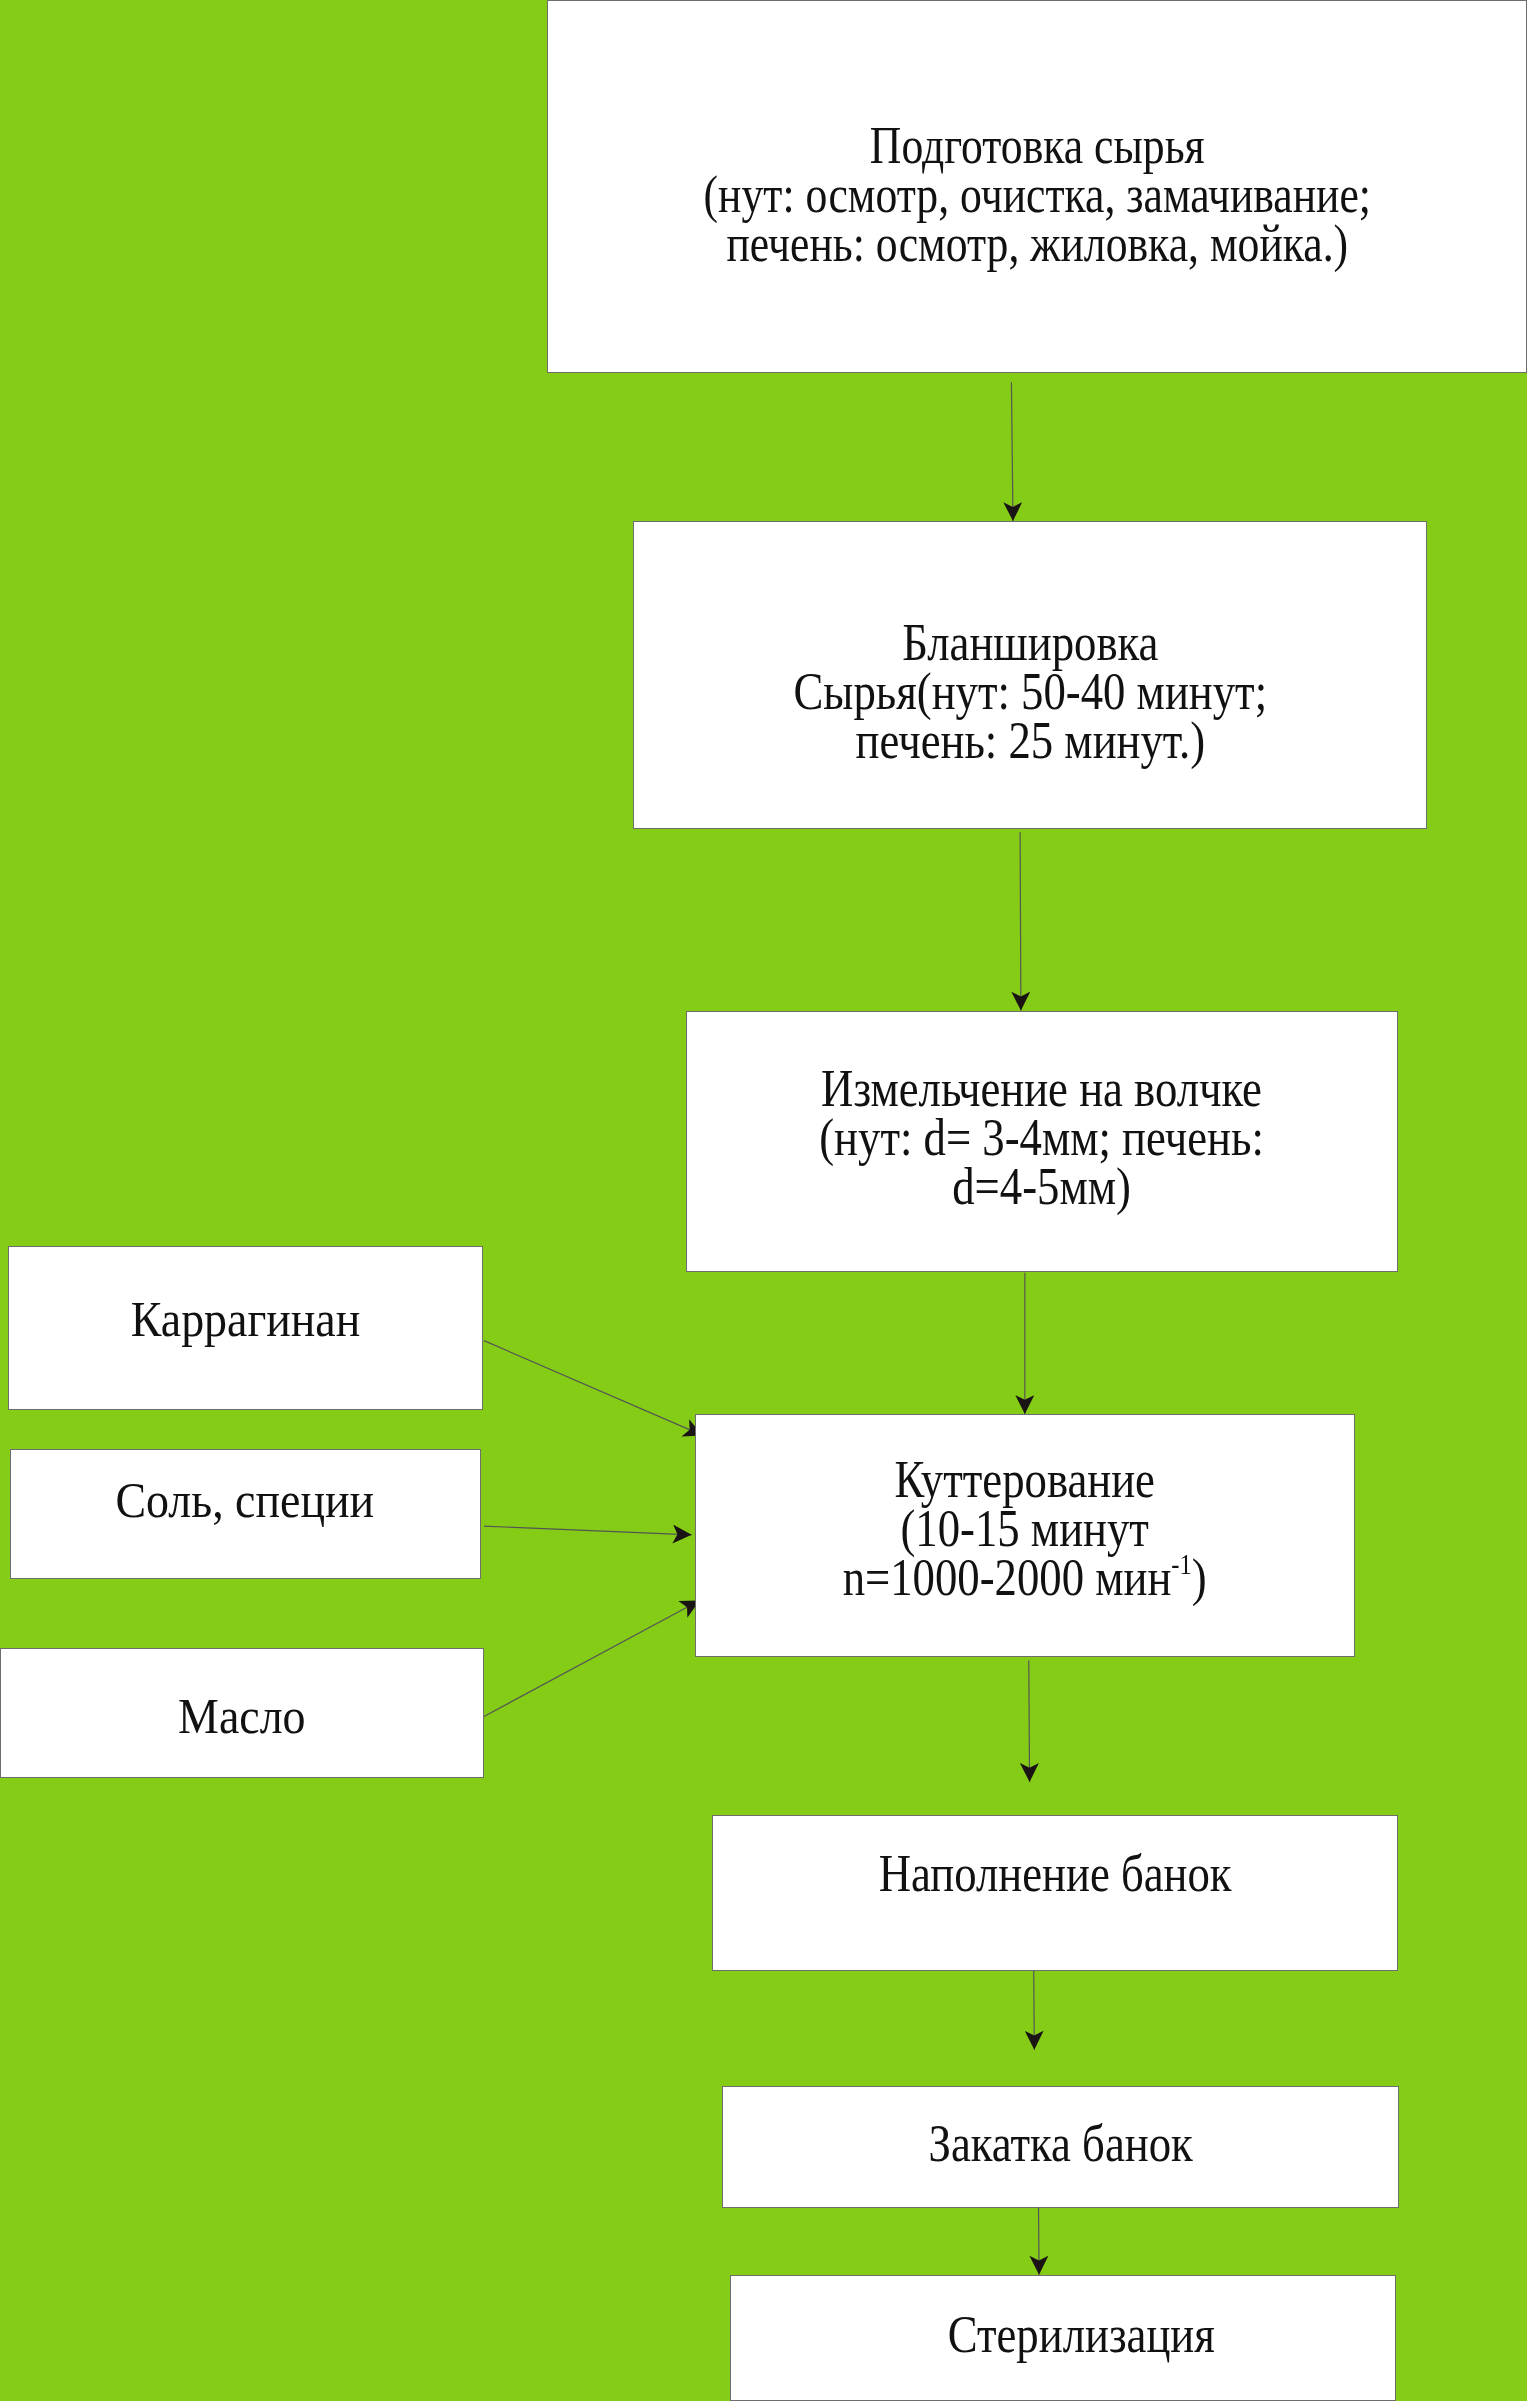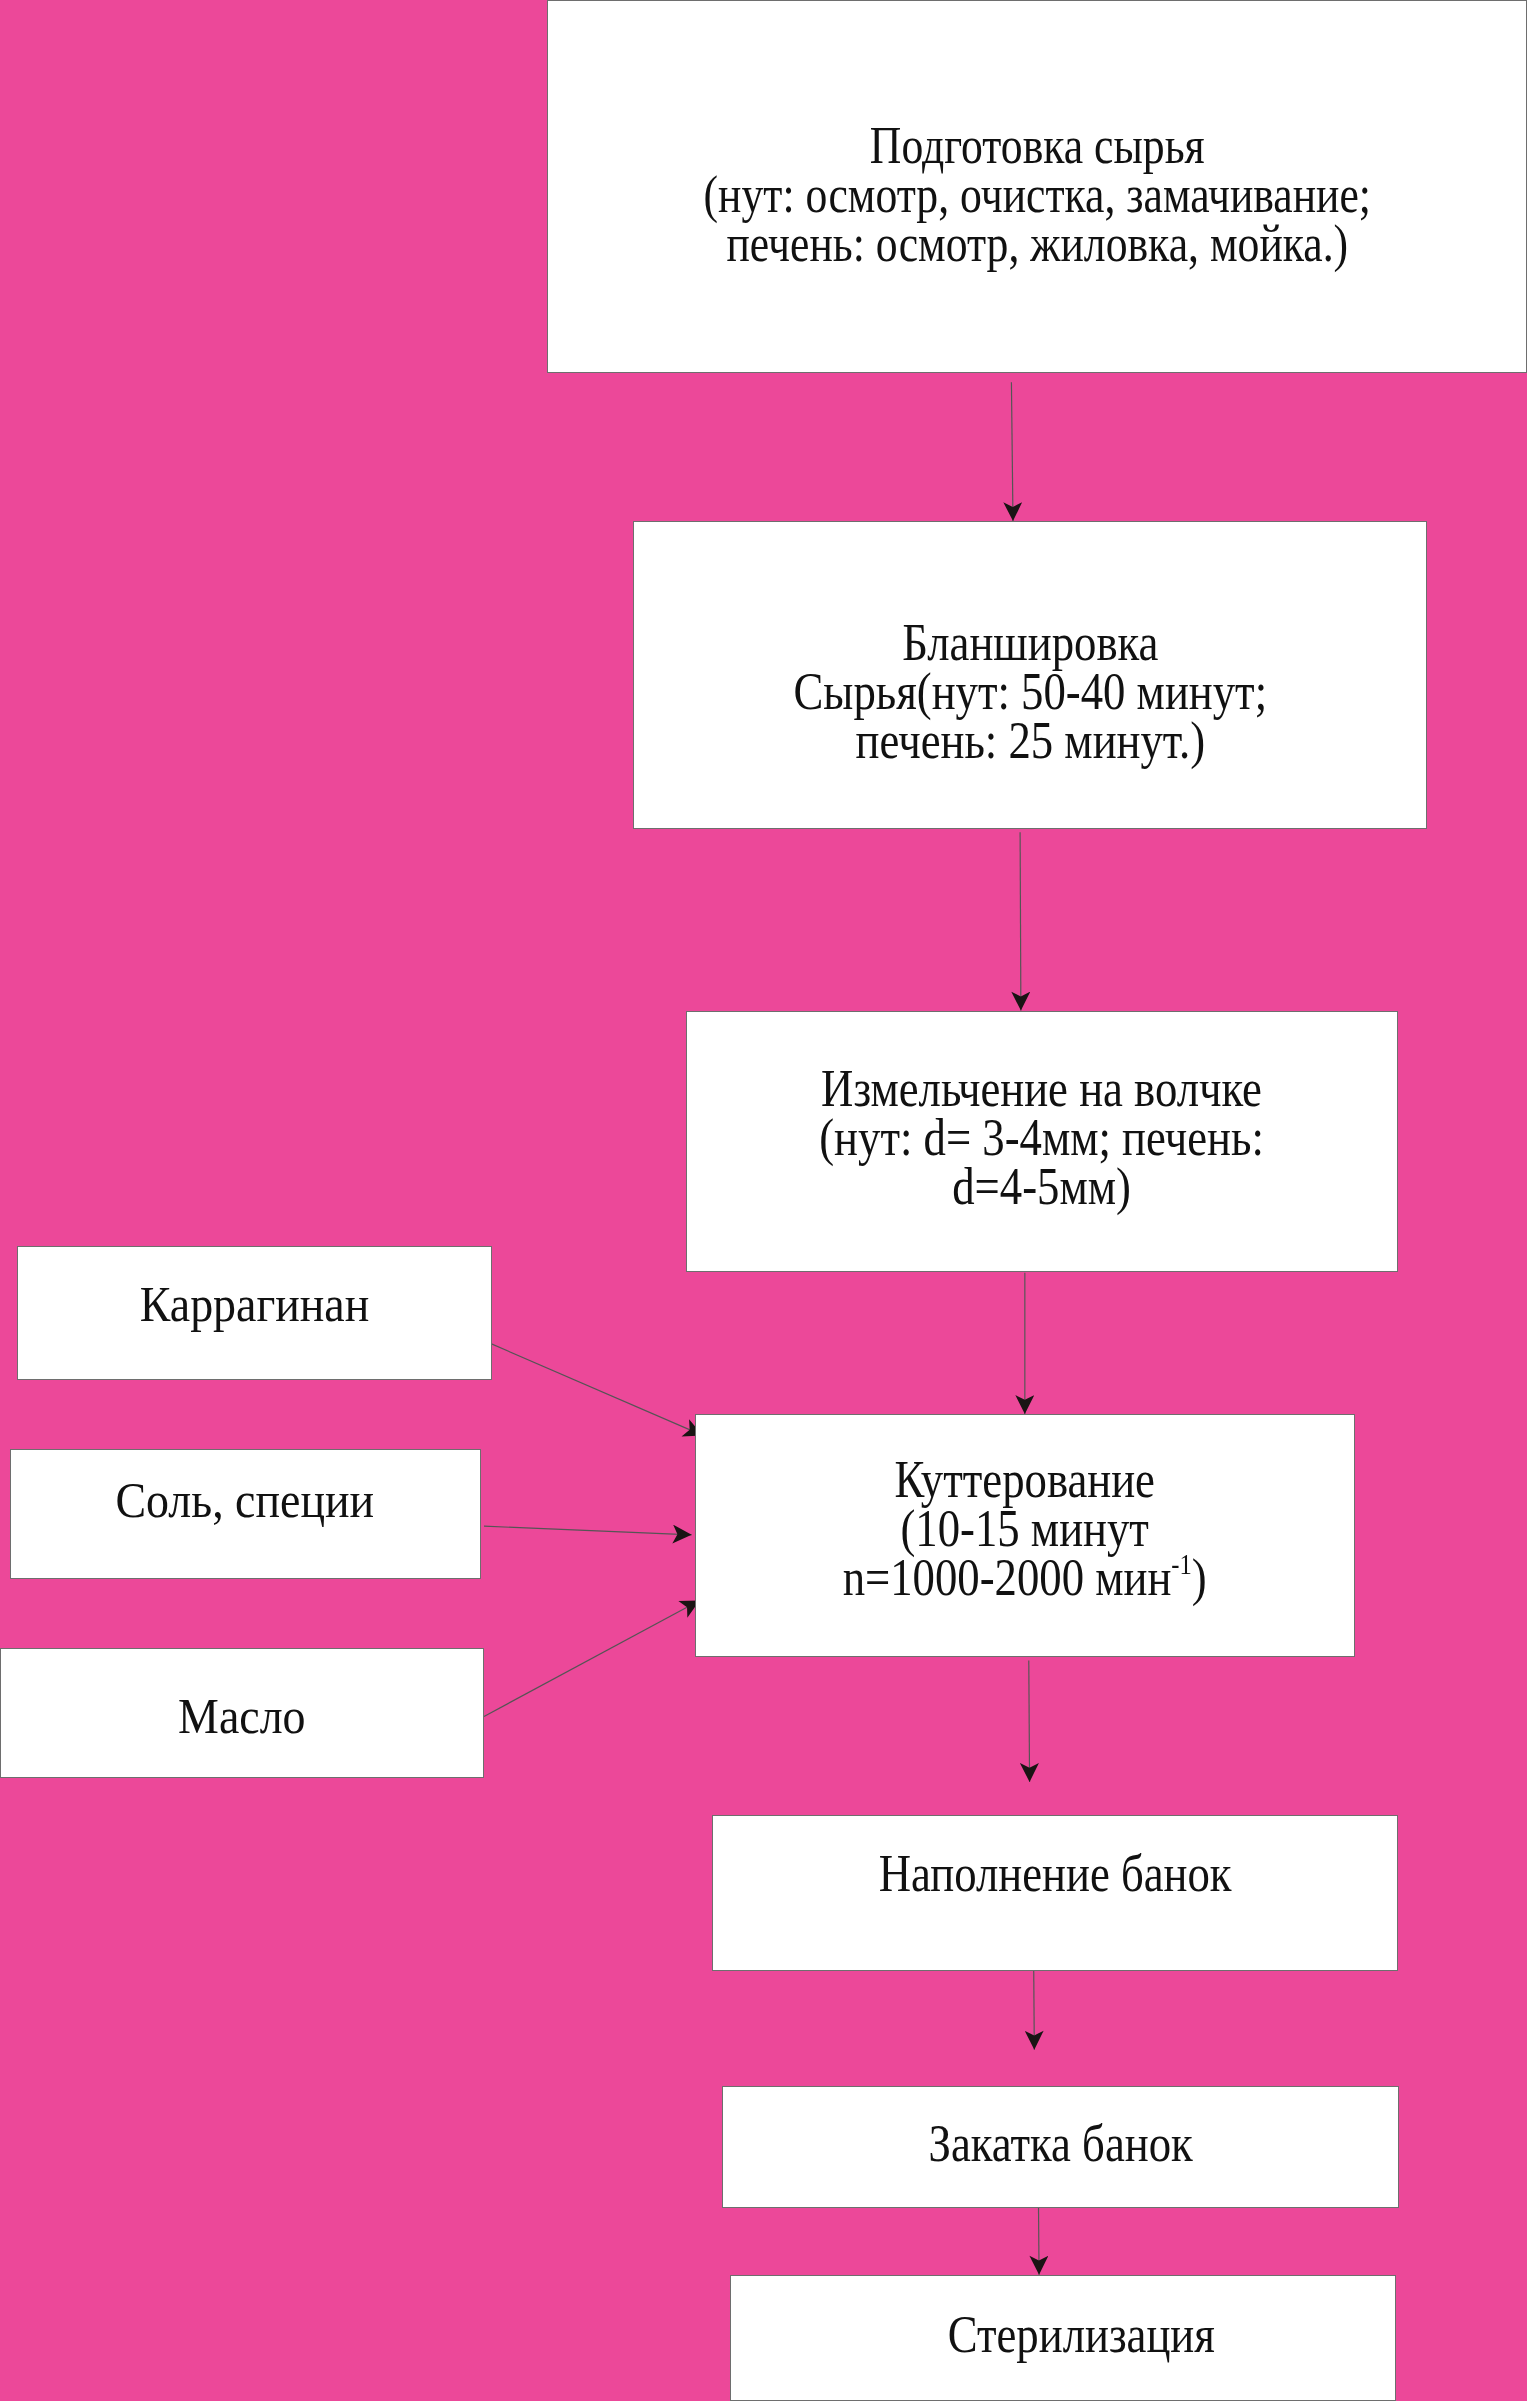--- a/index.html
+++ b/index.html
@@ -1,20 +1,20 @@
 <!DOCTYPE html>
 <html style="font-size:12.6px"><head>
 <meta charset="utf-8">
 <style>
   html, body { margin: 0; padding: 0; background: #ffffff; }
   #canvas {
     position: relative;
     width: 1527px;
     height: 2401px;
-    background: #ec4899;
+    background: #84cc16;
     overflow: hidden;
   }
   svg#lines {
     position: absolute; left: 0; top: 0;
     width: 1527px; height: 2401px;
   }
   .box {
     position: absolute;
     box-sizing: border-box;
     border: 1.6px solid #6e6e6e;
@@ -38,21 +38,21 @@
   sup { font-size: 0.55em; vertical-align: 0.75em; line-height: 0; }
 
   
   #b1 { left: 547px; top: 0px;    width: 980px; height: 373px; padding-top: 16px; }
   #b2 { left: 633px; top: 521px;  width: 794px; height: 308px; padding-top: 32px; }
   #b3 { left: 686px; top: 1011px; width: 712px;  height: 261px; padding-bottom: 8px; }
   #b4 { left: 695px; top: 1414px; width: 660px;  height: 243px; padding-bottom: 14.2px; }
   #b5 { left: 712px; top: 1782px; width: 686px;  height: 156px; padding-bottom: 39px; margin-top: 33px; }
   #b6 { left: 722px; top: 2050px; width: 677px;  height: 122px; padding-bottom: 6.3px; margin-top: 36px; }
   #b7 { left: 730px; top: 2275px; width: 666px;  height: 126px; padding-bottom: 8px; padding-left: 36px; }
-  #s1 { left: 17px;   top: 1246px; width: 475px;  height: 134px; padding-bottom: 17.4px; }
+  #s1 { left: 8px;   top: 1246px; width: 475px;  height: 164px; padding-bottom: 17.4px; }
   #s2 { left: 9.5px;  top: 1449px; width: 471px;  height: 130px; padding-bottom: 28px; }
   #s3 { left: 0px;   top: 1648px; width: 484px;  height: 130px; padding-top: 6.3px; }
   #b1 .txt { transform: scaleX(0.84); }
   #s1 .txt, #s2 .txt, #s3 .txt { transform: scaleX(0.9); }
 </style>
 </head>
 <body>
 
 <div id="canvas">
 

